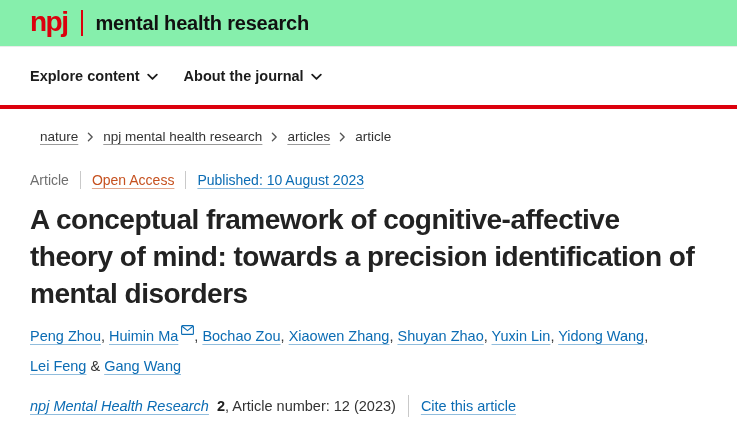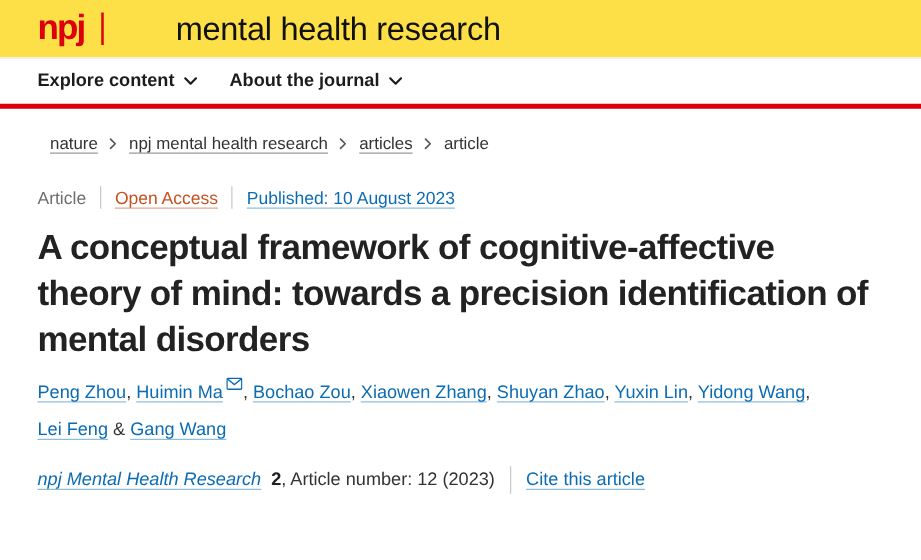--- a/index.html
+++ b/index.html
@@ -1,26 +1,26 @@
 <!DOCTYPE html>
 <html><head>
 <meta charset="utf-8">
 <style>
   * { box-sizing: border-box; margin: 0; padding: 0; }
   html, body { width: 737px; height: 448px; overflow: hidden; background: #fff; }
   body { font-family: "Liberation Sans", sans-serif; color: #222; }
 
   
-  .logo-row { height: 46px; display: flex; align-items: center; padding: 0 30px; background: #fde047; }
+  .logo-row { height: 46px; display: flex; align-items: center; padding: 0 30px; background: #86efac; }
   .logo { display: flex; align-items: center; text-decoration: none; cursor: pointer; }
   .logo-npj { color: #dc000d; font-size: 28px; font-weight: 700; letter-spacing: -1.5px; line-height: 1; padding-bottom: 3px; }
   .logo-pipe { width: 2px; height: 26px; background: #dc000d; margin: 0 13px; }
-  .logo-journal { color: #111; font-size: 26px; font-weight: 400; letter-spacing: -0.2px; margin-left: 45px; }
+  .logo-journal { color: #111; font-size: 20px; font-weight: 700; letter-spacing: -0.2px; }
 
-  .nav-row { height: 37px; border-top: 1px solid #ebebeb; display: flex; align-items: center; gap: 26px; padding: 0 30px; background: #fff; }
+  .nav-row { height: 59px; border-top: 1px solid #ebebeb; display: flex; align-items: center; gap: 26px; padding: 0 30px; background: #fff; }
   .nav-item { display: flex; align-items: center; gap: 7px; background: none; border: none; cursor: pointer;
               font-family: inherit; font-size: 14.5px; font-weight: 700; color: #1c1c1c; }
   .nav-item svg { margin-top: 2px; }
 
   .red-rule { height: 4px; background: #dc000d; }
 
   
   .breadcrumb { display: flex; align-items: center; gap: 9px; padding: 20px 40px 0; font-size: 13.5px; color: #333; }
   .breadcrumb a { color: #333; text-decoration: underline; text-decoration-color: #9a9a9a; text-underline-offset: 3px; cursor: pointer; }
   .crumb-sep { display: flex; align-items: center; }

